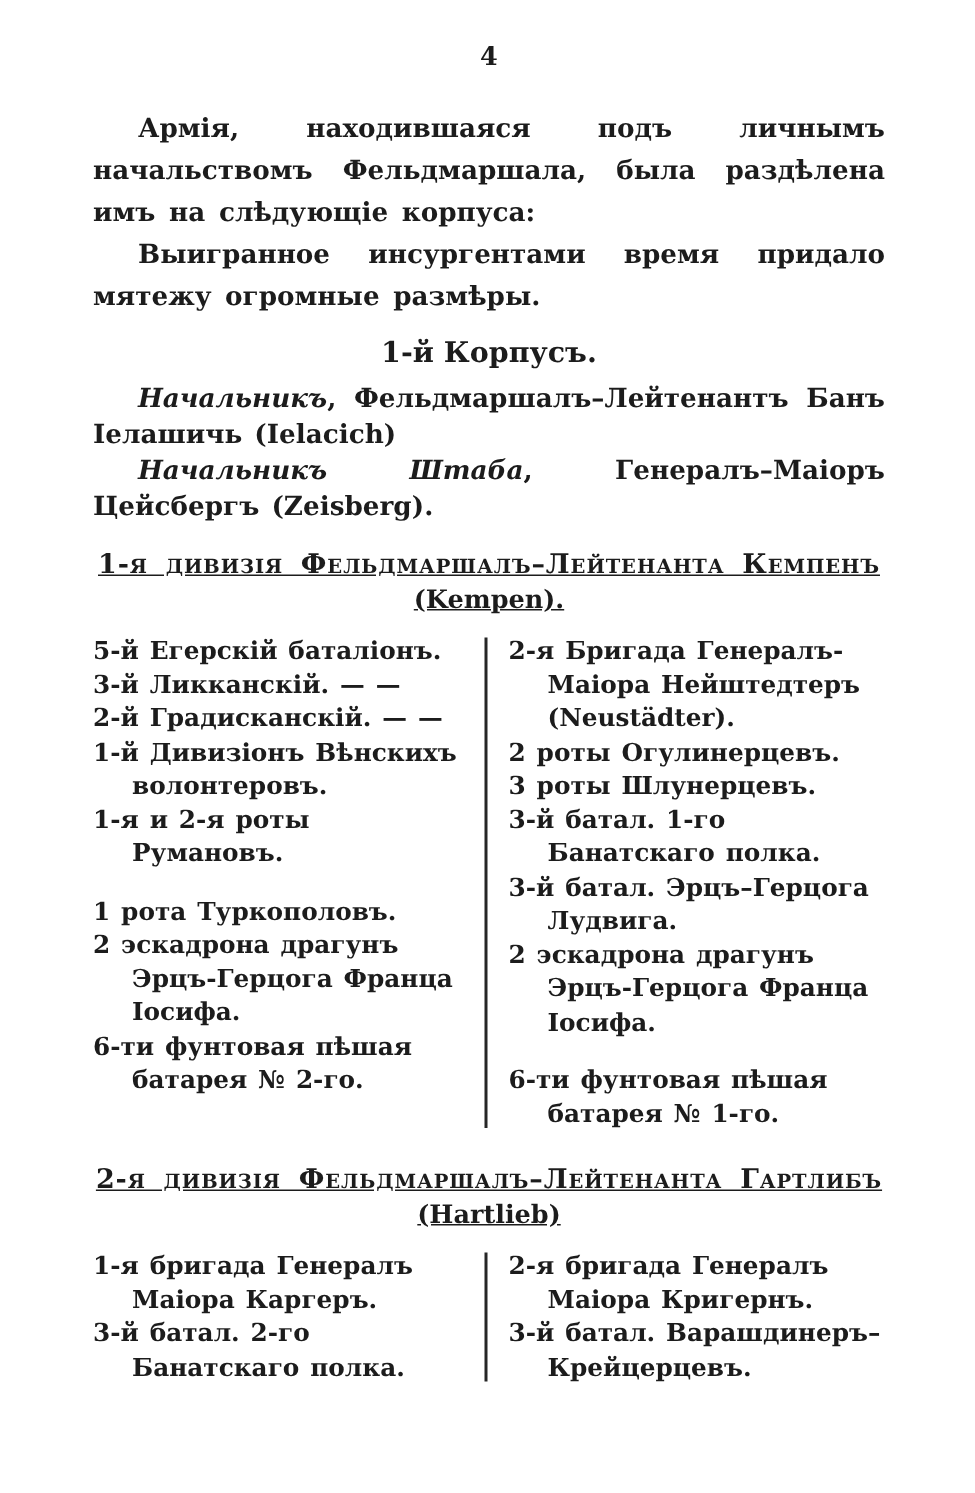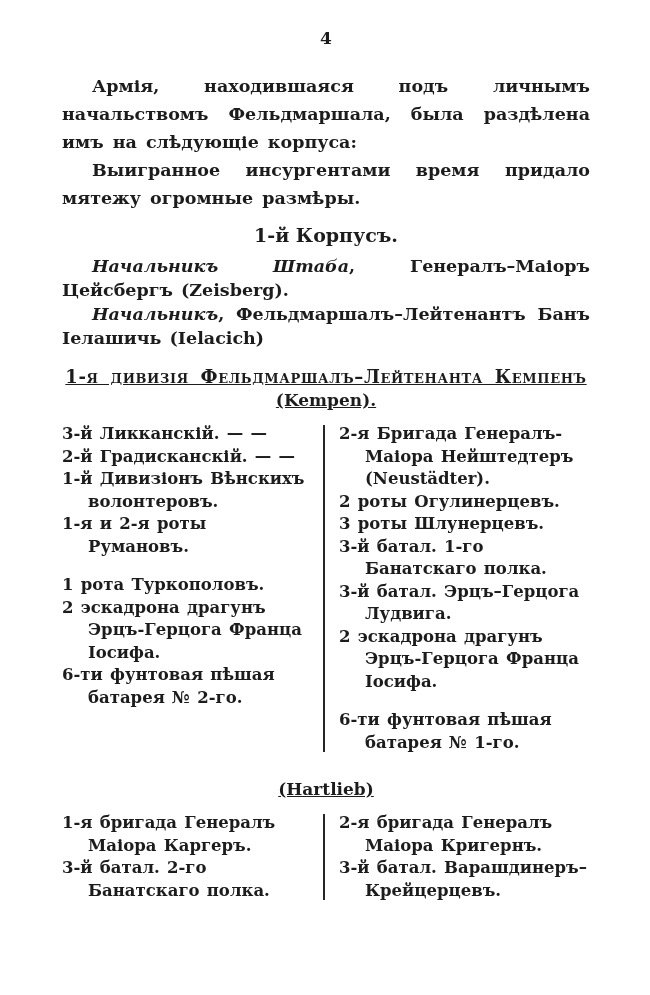--- a/index.html
+++ b/index.html
@@ -88,32 +88,33 @@
 
 <div class="page">
 
   <div class="page-number">4</div>
 
   <p class="para">Армія, находившаяся подъ личнымъ начальствомъ Фельдмаршала, была раздѣлена имъ на слѣдующіе корпуса:</p>
   <p class="para">Выигранное инсургентами время придало мятежу огромные размѣры.</p>
 
   <div class="corps-heading">1-й Корпусъ.</div>
 
+  <p class="para officer"><span class="it">Начальникъ</span><span>, Фельдмаршалъ–Лейтенантъ Банъ Іелашичь (Ielacich)</span></p>
+
   <p class="para officer"><span class="it">Начальникъ Штаба</span><span>, Генералъ–Маіоръ Цейсбергъ (Zeisberg).</span></p>
-
-  <p class="para officer"><span class="it">Начальникъ</span><span>, Фельдмаршалъ–Лейтенантъ Банъ Іелашичь (Ielacich)</span></p>
 
   <div class="div-heading">
     <div class="caps-line">1-я дивизія Фельдмаршалъ–Лейтенанта Кемпенъ</div>
     <div class="sub-line">(Kempen).</div>
   </div>
 
   <div class="cols section1">
     <div class="col left">
       <div class="group">
+        <p class="item">5-й Егерскій баталіонъ.</p>
         <p class="item">3-й Ликканскій. — —</p>
         <p class="item">2-й Градисканскій. — —</p>
         <p class="item">1-й Дивизіонъ Вѣнскихъ волонтеровъ.</p>
         <p class="item">1-я и 2-я роты Румановъ.</p>
       </div>
       <div class="group">
         <p class="item">1 рота Туркополовъ.</p>
         <p class="item">2 эскадрона драгунъ Эрцъ-Герцога Франца Іосифа.</p>
         <p class="item">6-ти фунтовая пѣшая батарея № 2-го.</p>
       </div>
@@ -130,20 +131,21 @@
         <p class="item">3-й батал. Эрцъ–Герцога Лудвига.</p>
         <p class="item">2 эскадрона драгунъ Эрцъ-Герцога Франца Іосифа.</p>
       </div>
       <div class="group">
         <p class="item">6-ти фунтовая пѣшая батарея № 1-го.</p>
       </div>
     </div>
   </div>
 
   <div class="div-heading" style="margin-top:22px">
+    <div class="caps-line">2-я дивизія Фельдмаршалъ–Лейтенанта Гартлибъ</div>
     <div class="sub-line">(Hartlieb)</div>
   </div>
 
   <div class="cols section2">
     <div class="col left">
       <div class="group">
         <p class="item">1-я бригада Генералъ Маіора Каргеръ.</p>
         <p class="item">3-й батал. 2-го Банатскаго полка.</p>
       </div>
     </div>

